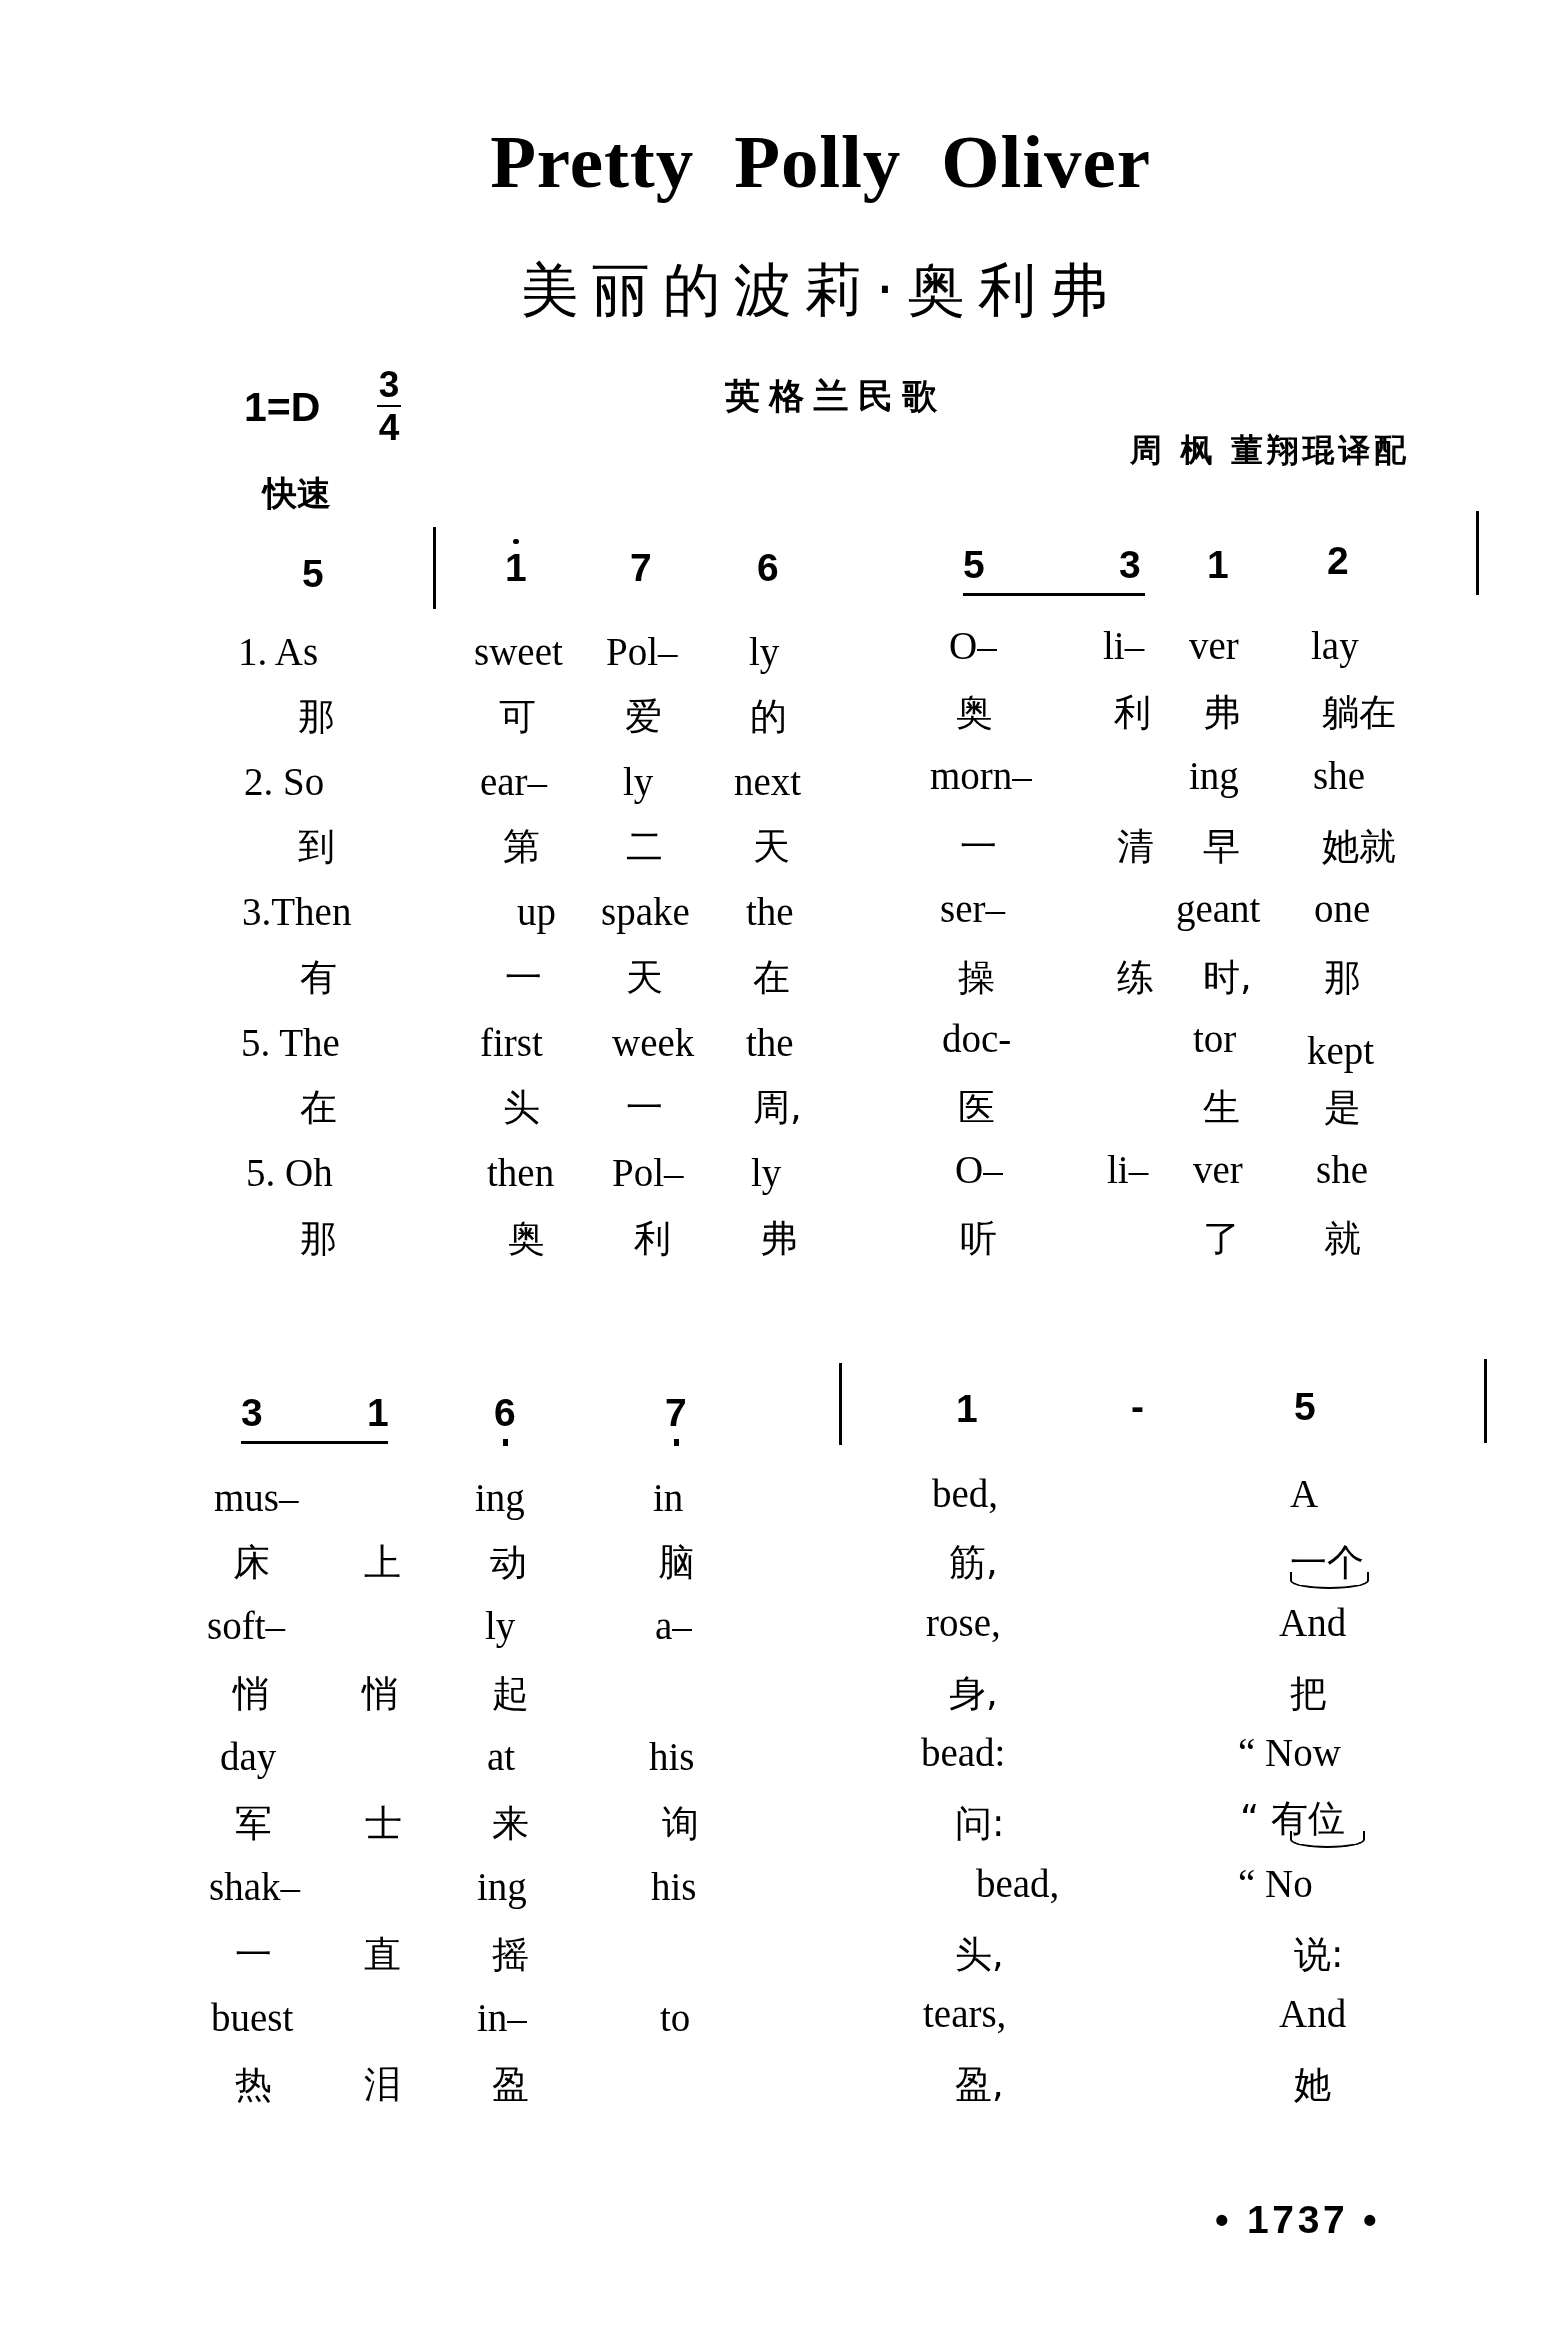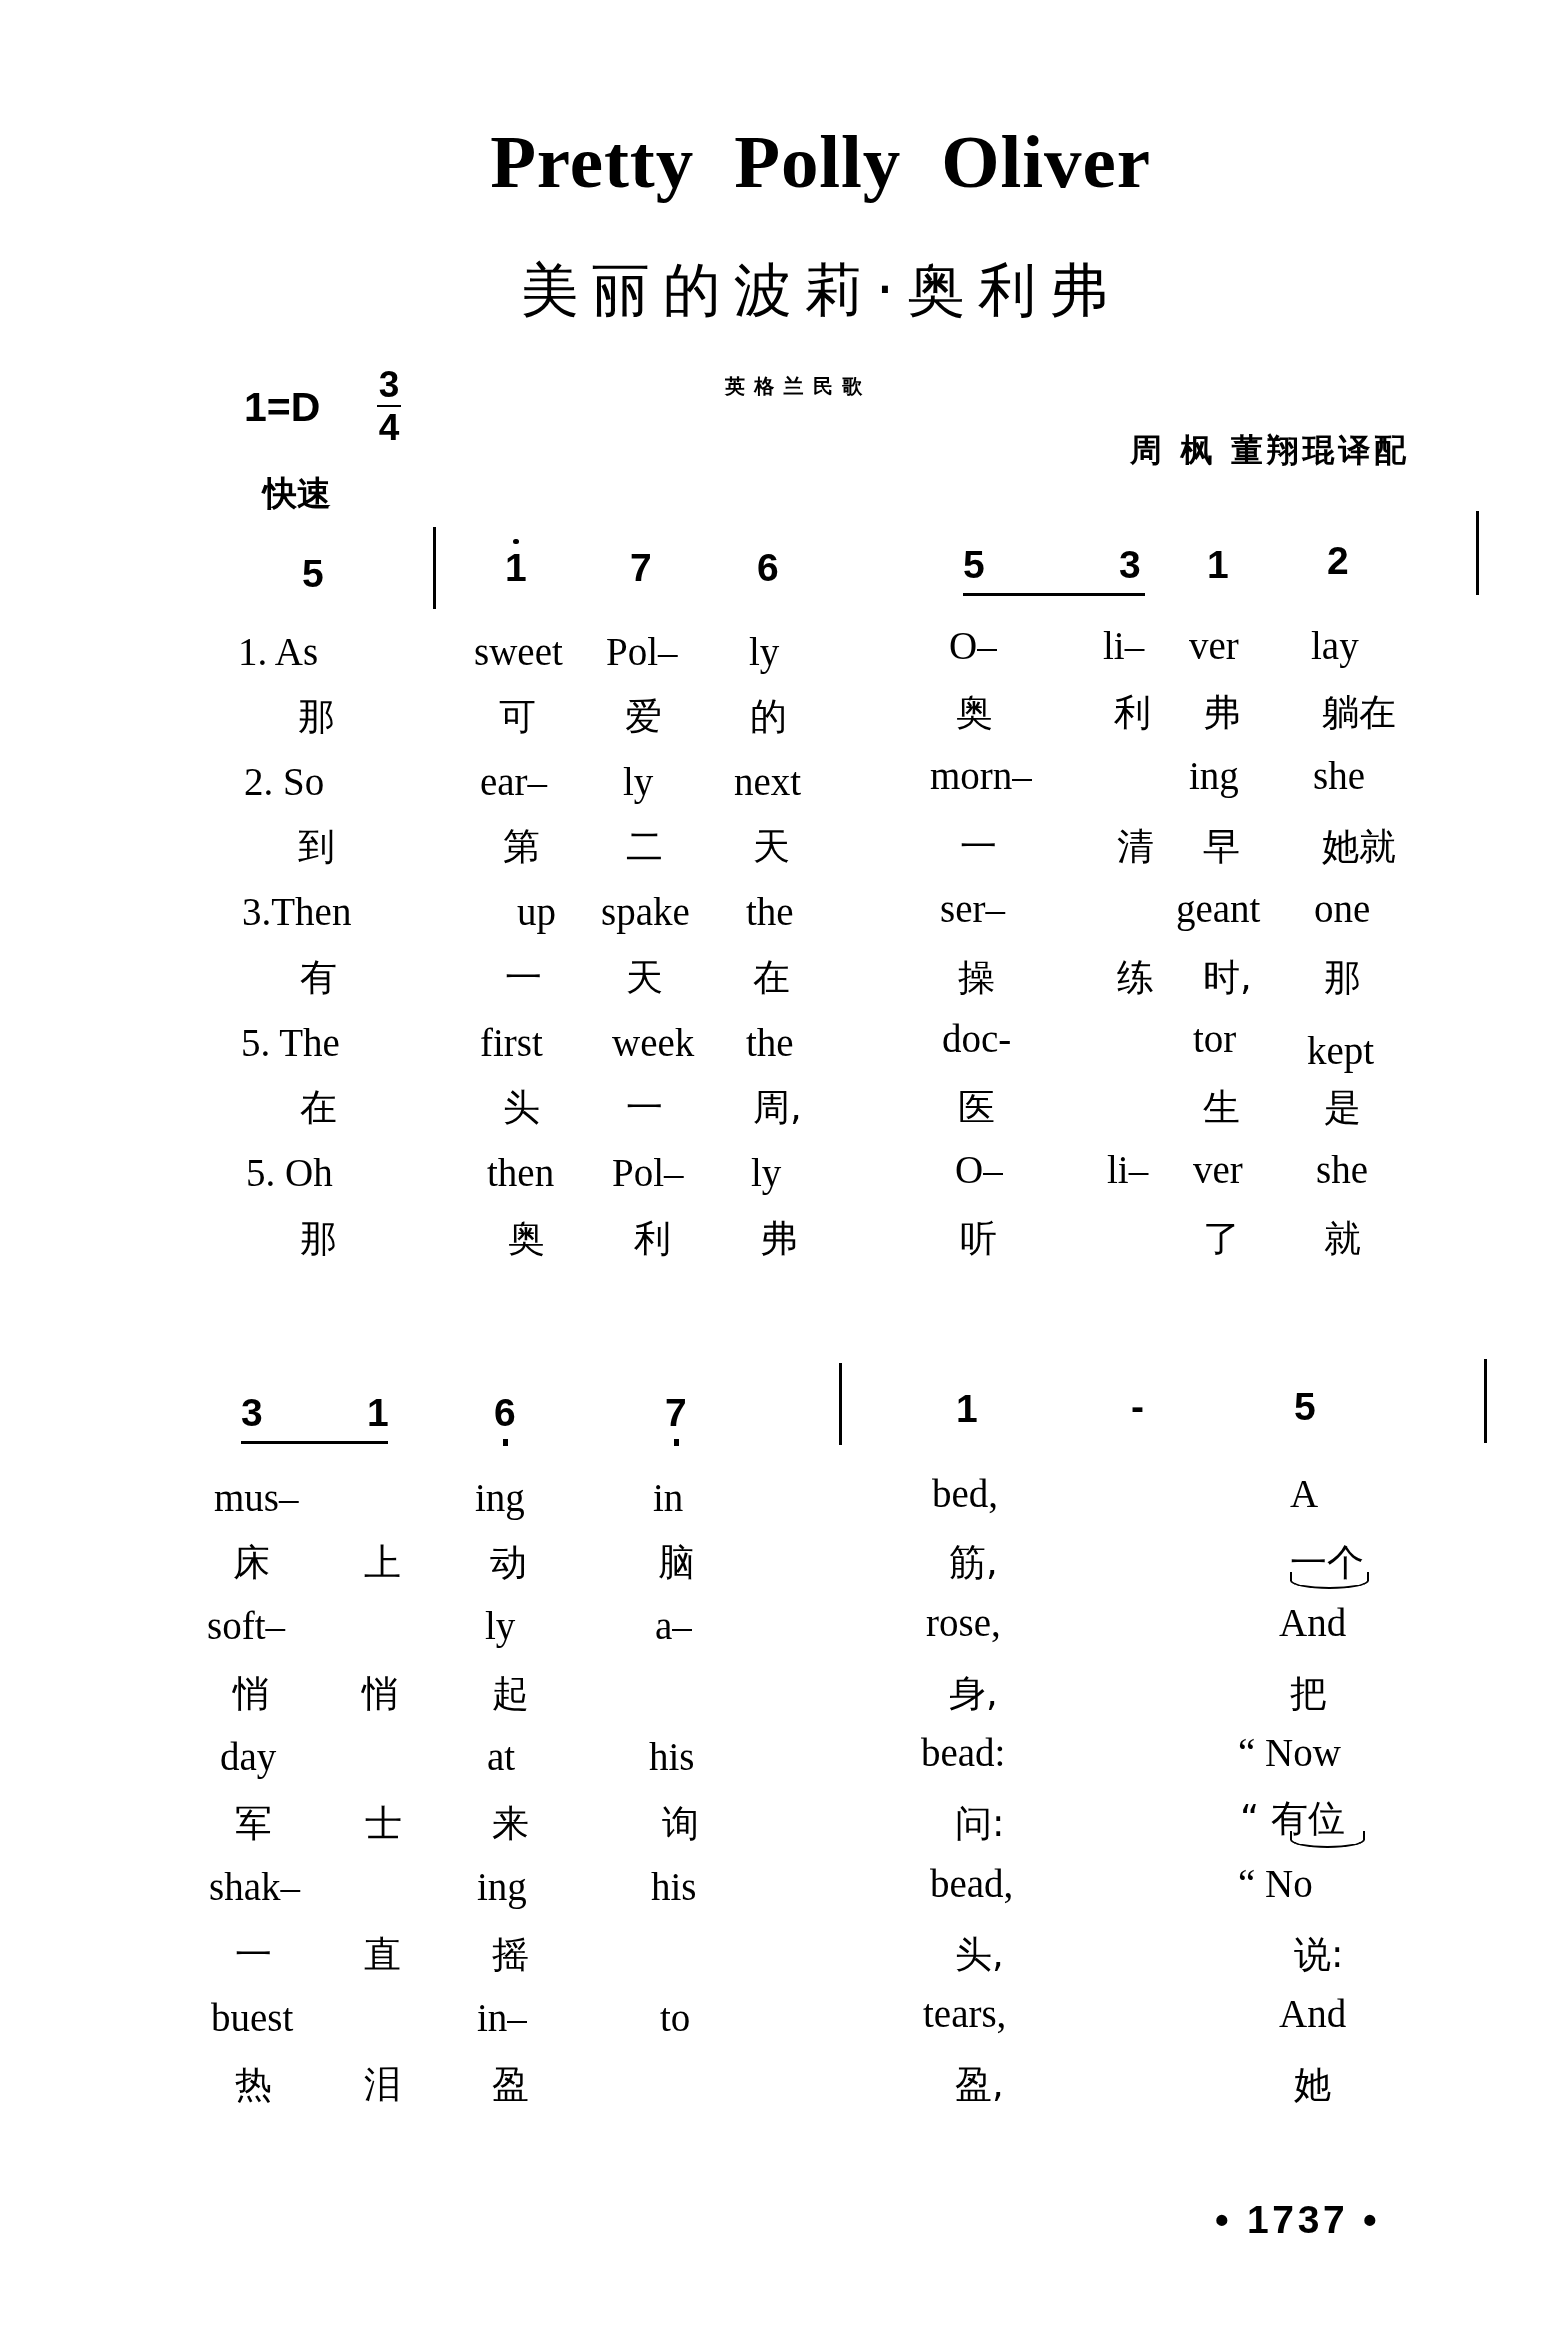--- a/index.html
+++ b/index.html
@@ -4,21 +4,21 @@
   <style>
     html, body { margin:0; padding:0; background:#ffffff; }
     body { width:1567px; height:2339px; position:relative; overflow:hidden;
            font-family:"Liberation Serif","DejaVu Serif",serif; color:#000; }
     .abs { position:absolute; white-space:nowrap; }
     .title { left:0; width:1641px; text-align:center; top:119px; font-size:75px; font-weight:bold; letter-spacing:0.9px; word-spacing:20.5px; }
     .subtitle { left:0; width:1641px; text-align:center; top:252px; font-size:58px; letter-spacing:13px; font-family:"DejaVu Sans",sans-serif; }
     .key { left:244px; top:384px; font-size:41px; font-weight:bold; font-family:"Liberation Sans",sans-serif; }
     .ts { left:377px; top:364px; font-size:37px; font-weight:bold; font-family:"Liberation Sans",sans-serif; text-align:center; line-height:41px; }
     .ts .bar { display:block; border-top:2.8px solid #000; width:24px; margin:0 auto; }
-    .origin { left:725px; top:373px; font-size:20px; font-weight:bold; letter-spacing:9.3px; font-family:"DejaVu Sans",sans-serif; }
+    .origin { left:725px; top:373px; font-size:35px; font-weight:bold; letter-spacing:9.3px; font-family:"DejaVu Sans",sans-serif; }
     .credit { left:1130px; top:429px; font-size:32px; font-weight:bold; letter-spacing:3.7px; font-family:"DejaVu Sans",sans-serif; }
     .tempo { left:263px; top:471px; font-size:34px; font-weight:bold; font-family:"DejaVu Sans",sans-serif; }
     .note { font-size:39px; font-weight:bold; font-family:"Liberation Sans",sans-serif; }
     .dot-top::before { content:""; position:absolute; left:50%; top:-7.5px; width:5.6px; height:5.6px; margin-left:-2.8px; background:#000; border-radius:50%; }
     .dot-bot::after { content:""; position:absolute; left:50%; bottom:-11.2px; width:4.7px; height:7.5px; margin-left:-1.9px; background:#000; }
     .uline { position:absolute; height:2.8px; background:#000; }
     .barline { position:absolute; width:2.8px; background:#000; }
     .lyr { font-size:39px; }
     .cn { font-size:37px; font-family:"DejaVu Sans",sans-serif; }
     .slur { position:absolute; border:2.8px solid #000; border-top:none; border-radius:0 0 50% 50%; height:15px; }
@@ -186,21 +186,21 @@
   <div class="abs cn" style="left:365px; top:1799px;">士</div>
   <div class="abs cn" style="left:492px; top:1799px;">来</div>
   <div class="abs cn" style="left:662px; top:1799px;">询</div>
   <div class="abs cn" style="left:955px; top:1799px;">问:</div>
   <div class="abs cn" style="left:1240px; top:1794px;">“ 有位</div>
   <div class="slur" style="left:1290px; top:1831px; width:71px;"></div>
 
   <div class="abs lyr" style="left:209px; top:1864px;">shak–</div>
   <div class="abs lyr" style="left:477px; top:1864px;">ing</div>
   <div class="abs lyr" style="left:651px; top:1864px;">his</div>
-  <div class="abs lyr" style="left:930px; top:1861px;">bead,</div>
+  <div class="abs lyr" style="left:976px; top:1861px;">bead,</div>
   <div class="abs lyr" style="left:1238px; top:1861px;">“ No</div>
   <div class="abs cn" style="left:235px; top:1930px;">一</div>
   <div class="abs cn" style="left:364px; top:1930px;">直</div>
   <div class="abs cn" style="left:492px; top:1930px;">摇</div>
   <div class="abs cn" style="left:955px; top:1930px;">头,</div>
   <div class="abs cn" style="left:1294px; top:1930px;">说:</div>
 
   <div class="abs lyr" style="left:211px; top:1995px;">buest</div>
   <div class="abs lyr" style="left:477px; top:1995px;">in–</div>
   <div class="abs lyr" style="left:660px; top:1995px;">to</div>

